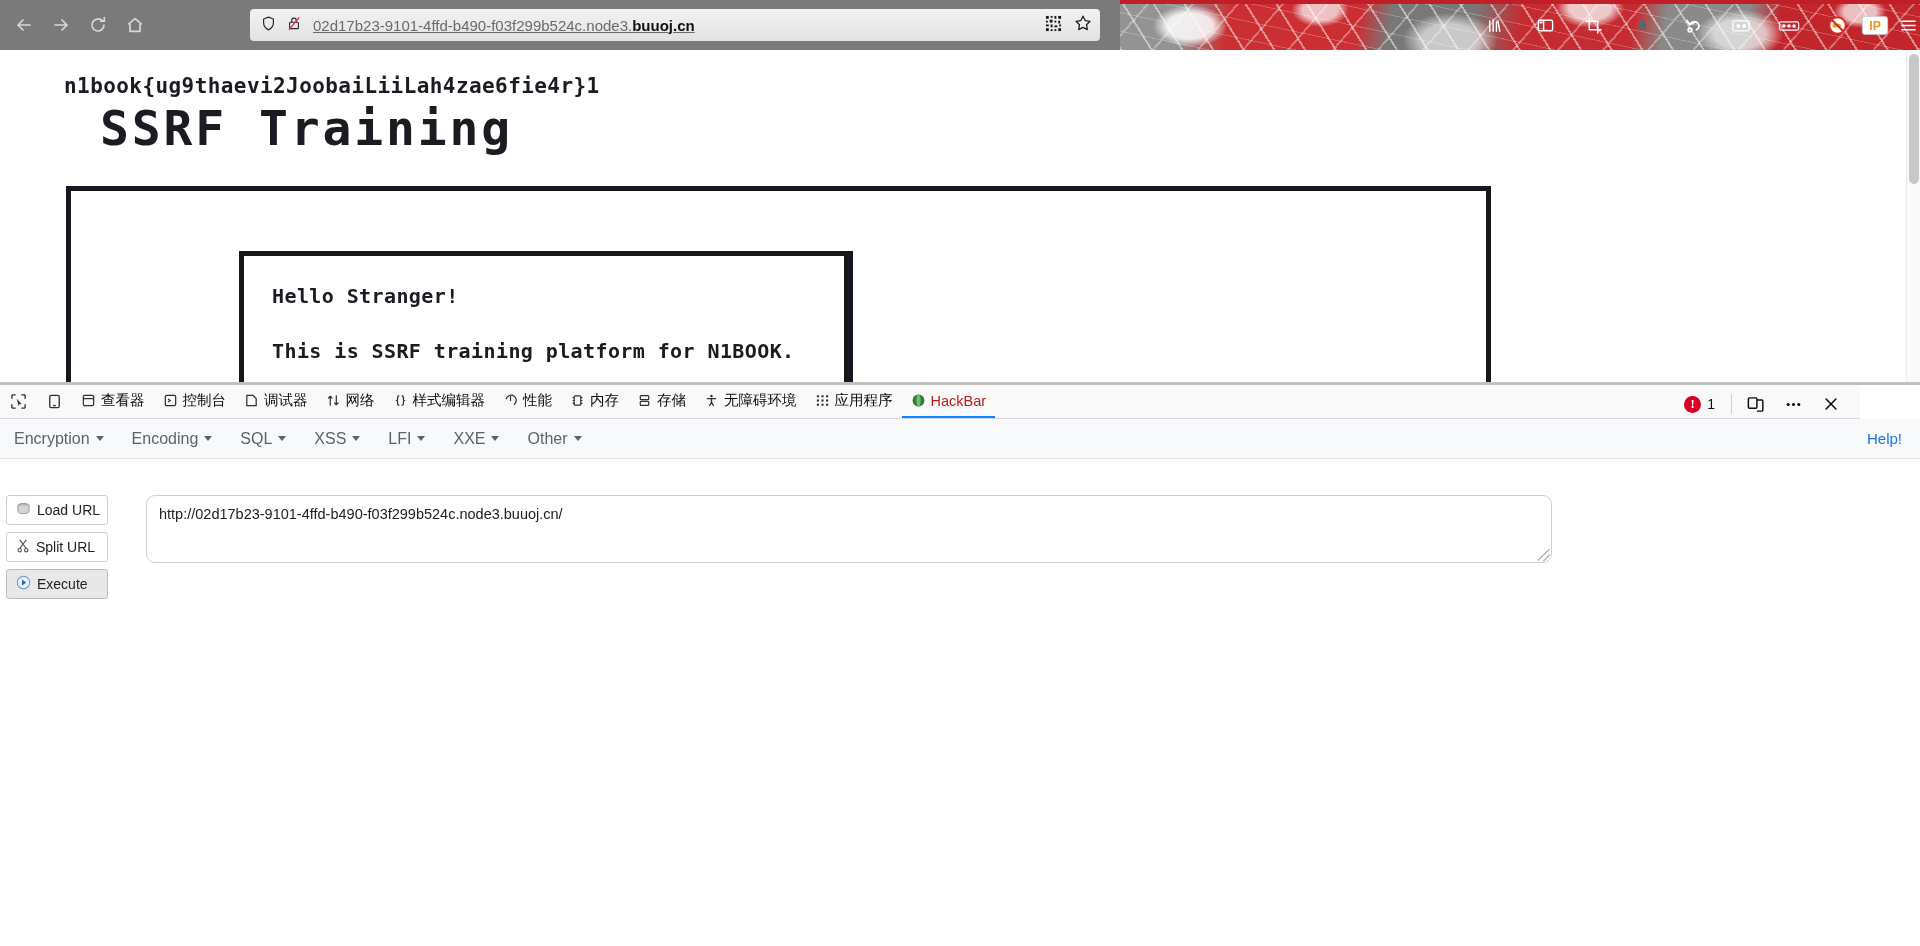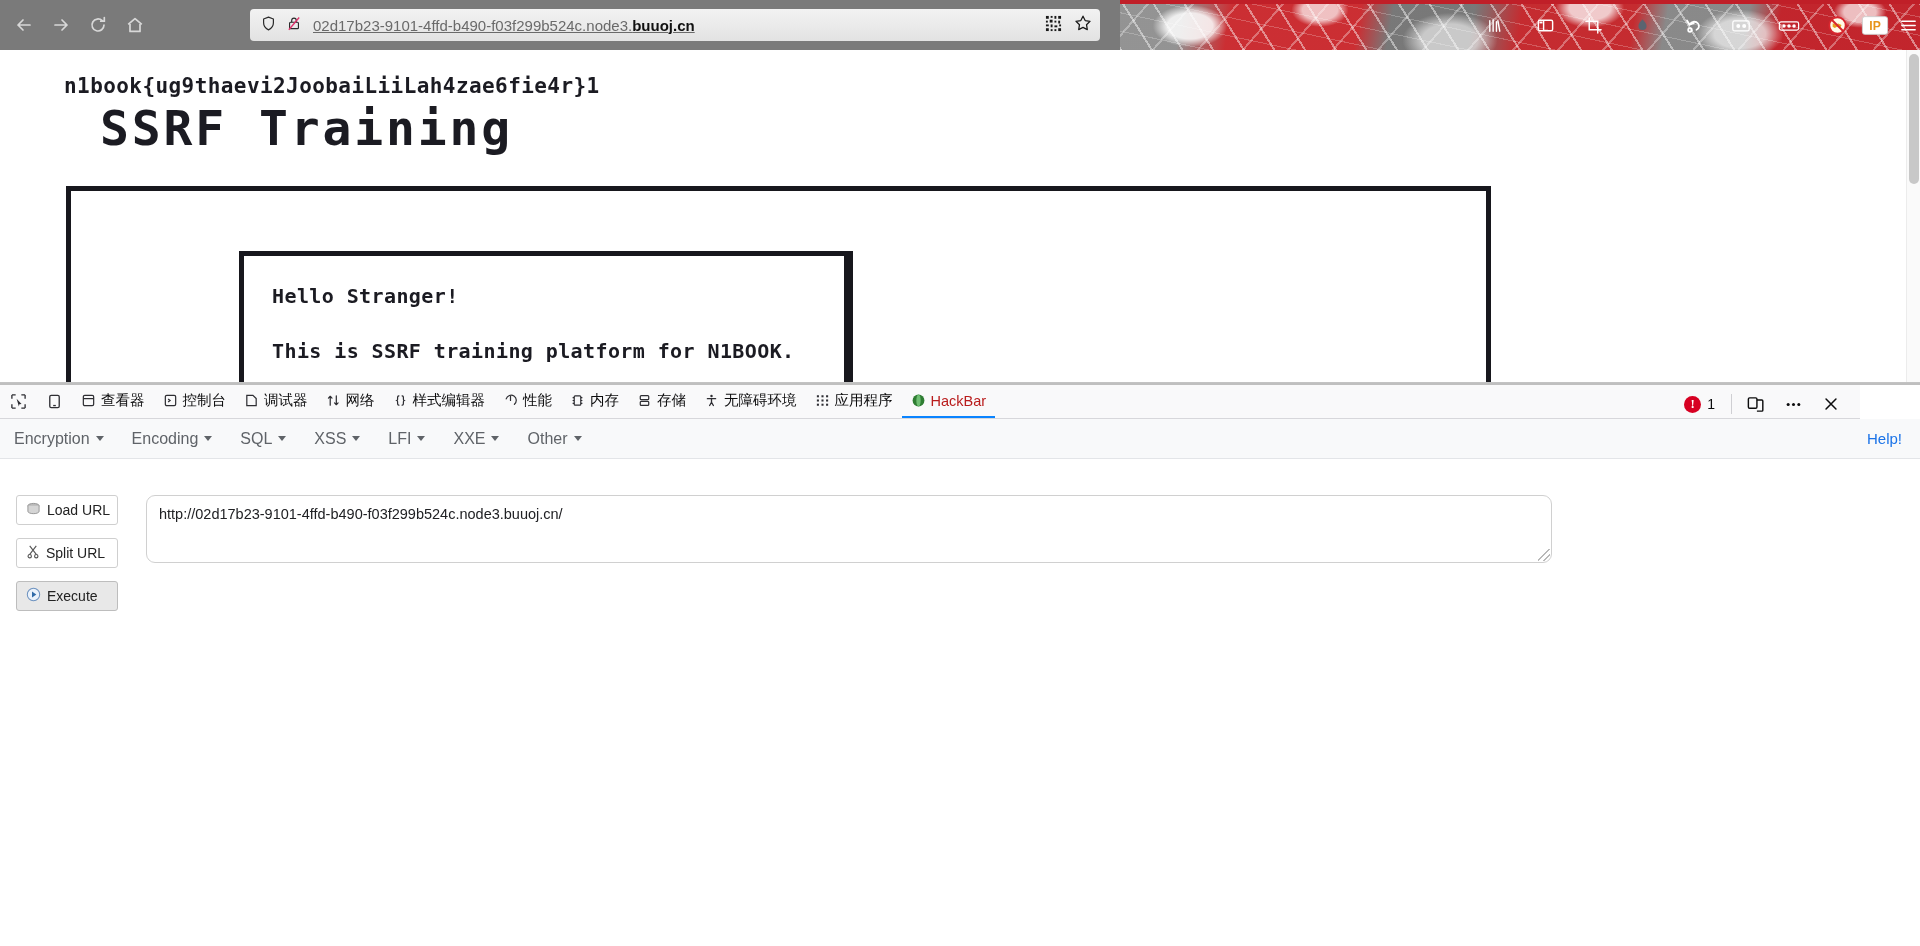--- a/index.html
+++ b/index.html
@@ -220,23 +220,23 @@
     border-left: 4.5px solid transparent;
     border-right: 4.5px solid transparent;
     border-top: 5px solid #5f6368;
   }
   #hb-help {
     position: absolute; right: 18px; top: 11px;
     font-size: 15px; color: #1a73e8; margin-left: 36px;
   }
 
   #hb-left-buttons {
-    position: absolute; top: 76px; left: 16px;
+    position: absolute; top: 76px; left: 6px;
     width: 102px;
-    display: flex; flex-direction: column; gap: 13px;
+    display: flex; flex-direction: column; gap: 7px;
   }
   .hb-btn {
     height: 30px;
     display: flex; align-items: center; gap: 6px;
     padding-left: 9px;
     border: 1px solid #cfcfcf;
     border-radius: 3px;
     background: #fff;
     font-size: 14px; color: #222;
     white-space: nowrap;

